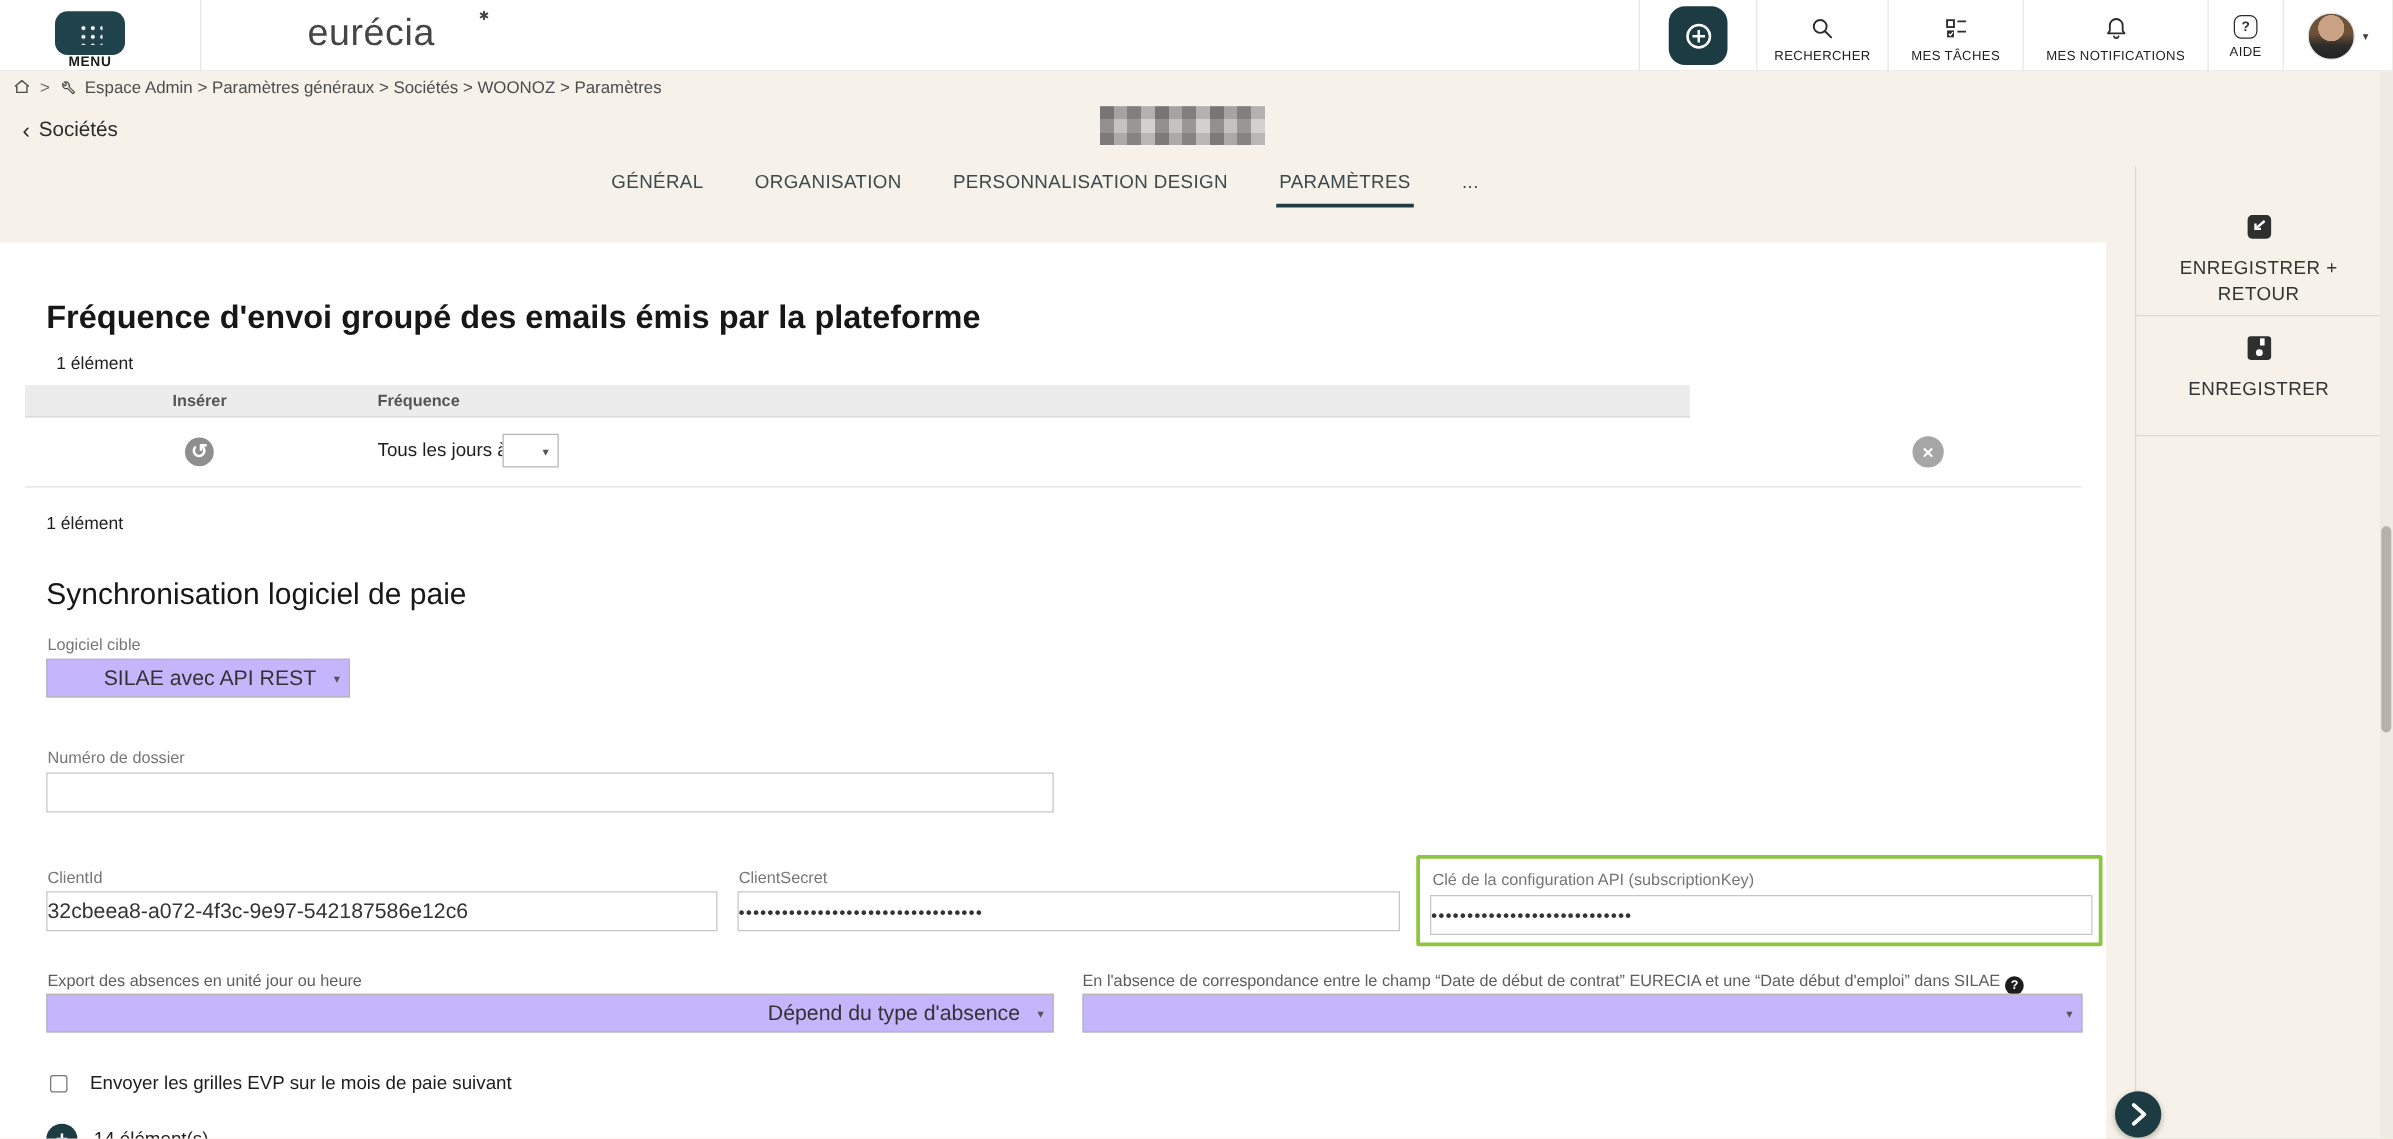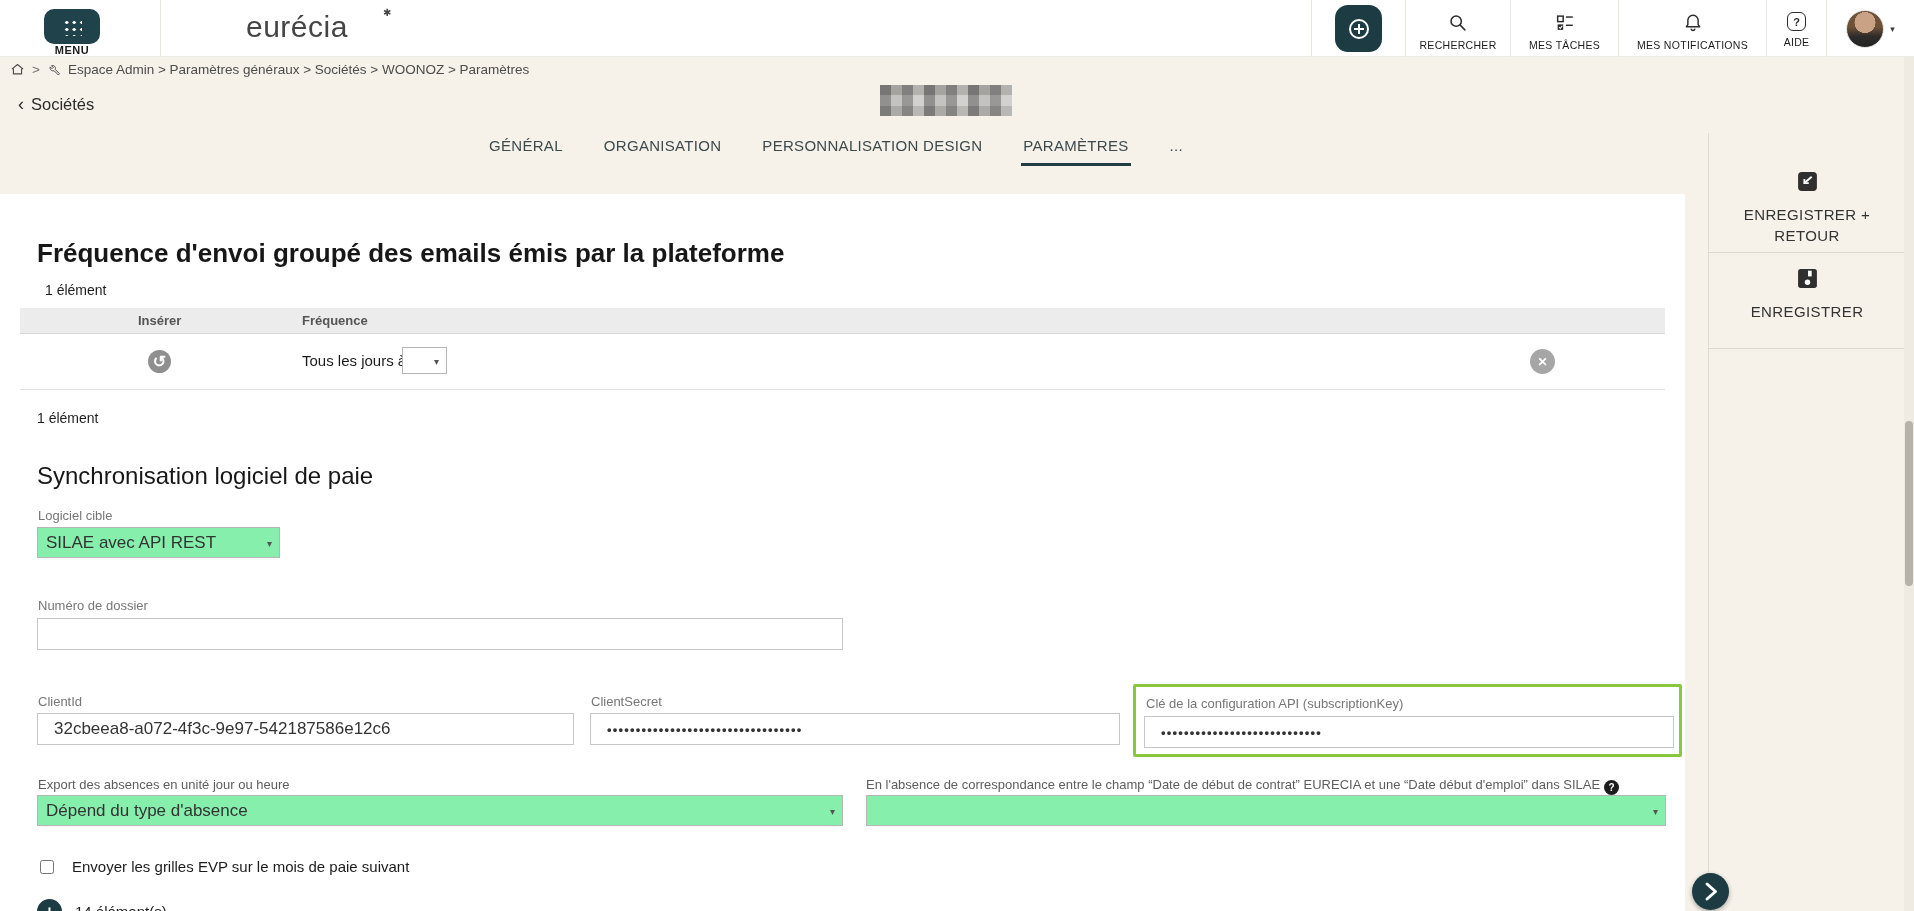--- a/index.html
+++ b/index.html
@@ -46,35 +46,35 @@
       repeating-linear-gradient(0deg, rgba(120,120,120,.55) 0 10px, rgba(190,190,190,.55) 10px 21px, rgba(90,90,90,.5) 21px 31px);
   }
   .tabs { position:absolute; left:516px; top:133px; width:640px; display:flex; justify-content:center; gap:37px; }
   .tab { font-size:15px; color:#3c4a4d; letter-spacing:.3px; padding:4px 2px 9px; cursor:pointer; white-space:nowrap; }
   .tab.active { border-bottom:3px solid #213c43; }
 
   
   .content { position:absolute; left:0; top:162px; width:1685px; height:749px; background:#fff; overflow:hidden;margin-top:32px; }
   .h1 { position:absolute; left:37px; top:44px; font-size:26px; font-weight:bold; color:#171717; }
   .count { position:absolute; font-size:14px; color:#1e1e1e; }
-  .thead { position:absolute; left:20px; top:114px; width:1645px; height:26px; background:#ececec; border-bottom:1px solid #d7d7d7; }
+  .thead { position:absolute; left:20px; top:114px; width:1332px; height:26px; background:#ececec; border-bottom:1px solid #d7d7d7; }
   .th { position:absolute; top:5px; font-size:13px; font-weight:bold; color:#555; }
   .trow { position:absolute; left:20px; top:140px; width:1645px; height:56px; border-bottom:1px solid #e2e2e2; }
   .icon-circle { border-radius:50%; color:#fff; display:flex; align-items:center; justify-content:center; cursor:pointer; }
   .insert-icon { position:absolute; left:128px; top:16px; width:23px; height:23px; background:#8f8f8f; font-size:16px; font-weight:bold; line-height:1; }
   .row-text { position:absolute; left:282px; top:18px; font-size:15px; color:#1c1c1c; }
   .mini-select { position:absolute; left:382px; top:13px; width:45px; height:27px; border:1px solid #b5b5b5; background:#fff; cursor:pointer; }
   .mini-select .caret, .select .caret { position:absolute; right:7px; top:50%; transform:translateY(-45%); font-size:10px; color:#555; }
   .delete-icon { position:absolute; left:1510px; top:15px; width:25px; height:25px; background:#a6a6a6; font-size:12px; font-weight:bold; }
 
   .h2 { position:absolute; left:37px; top:268px; font-size:24px; font-weight:normal; color:#171717; }
   .flabel { position:absolute; font-size:13px; color:#767676; }
-  .input { position:absolute; height:32px; border:1px solid #c6c6c6; background:#fff; font-family:"Liberation Sans",sans-serif; font-size:17px; color:#333; padding:0 16px; }
+  .input { position:absolute; height:32px; border:1px solid #c6c6c6; background:#fff; font-family:"Liberation Sans",sans-serif; font-size:17px; color:#333; padding:0 0; }
   .pwd { font-weight:bold; font-size:13px; letter-spacing:1.2px; }
-  .select { position:absolute; height:31px; border:1px solid #b5b5b5; background:#86efac; font-size:17px; color:#333; display:flex; align-items:center; padding:0 26px 0 8px; cursor:pointer; white-space:nowrap; overflow:hidden; }
+  .select { position:absolute; height:31px; border:1px solid #b5b5b5; background:#c4b5fd; font-size:17px; color:#333; display:flex; align-items:center; padding:0 26px 0 8px; cursor:pointer; white-space:nowrap; overflow:hidden;justify-content:flex-end; }
   .green-box { position:absolute; left:1133px; top:490px; width:549px; height:73px; border:3px solid #8cc63e; border-radius:2px; }
   .help-icon { display:inline-flex; width:15px; height:15px; border-radius:50%; background:#1c1c1c; color:#fff; font-size:10px; font-weight:bold; align-items:center; justify-content:center; vertical-align:-2px; margin-left:4px; cursor:pointer; }
   .cb-row { position:absolute; left:40px; top:664px; display:flex; align-items:center; gap:18px; }
   .cb-row input { width:14px; height:14px; cursor:pointer; }
   .cb-row label { font-size:15px; color:#1c1c1c; }
   .add-row { position:absolute; left:37px; top:705px; display:flex; align-items:center; gap:13px; }
   .add-btn { width:25px; height:25px; background:#1d3b43; font-size:17px; font-weight:bold; line-height:1; }
   .add-label { font-size:15px; color:#1c1c1c; }
   .bottom-bar { position:absolute; left:20px; top:737px; width:1645px; height:26px; background:#ececec; text-align:center; font-size:13px; font-weight:bold; color:#555; padding-top:6px; }
 

